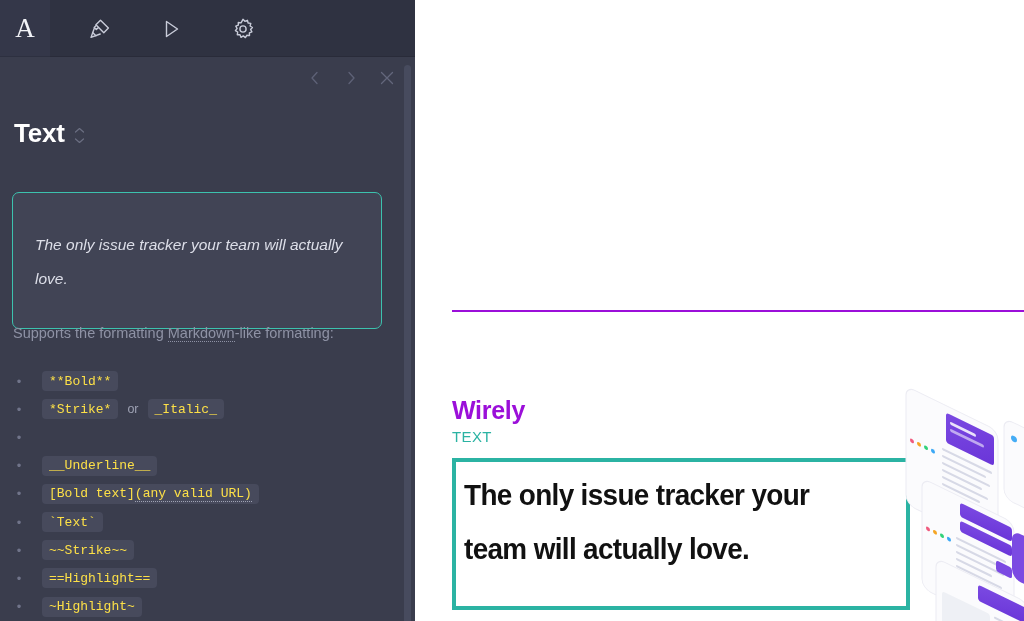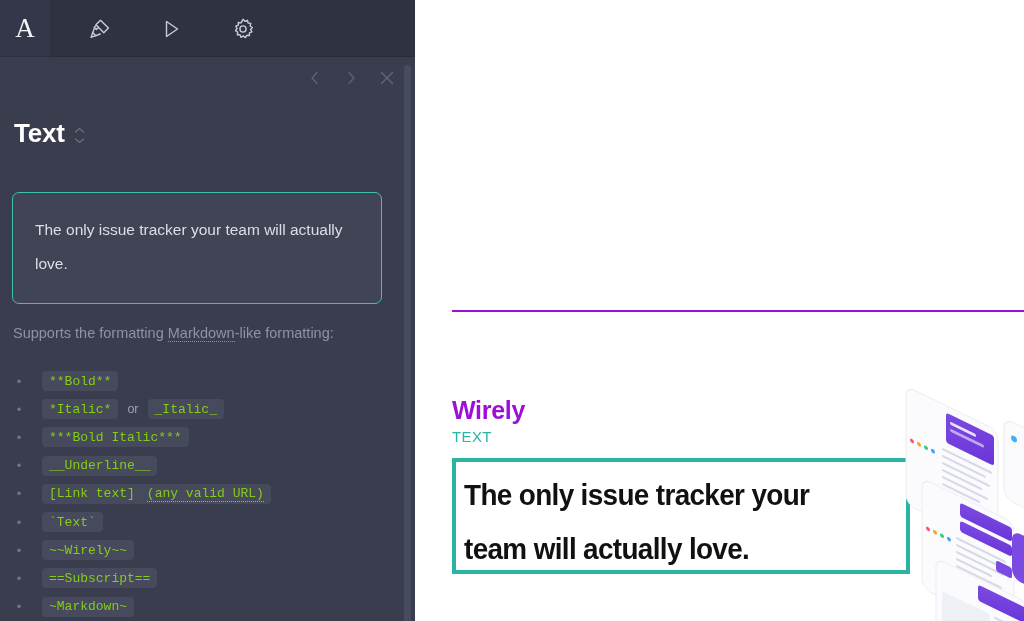--- a/index.html
+++ b/index.html
@@ -91,32 +91,33 @@
     letter-spacing: -0.2px;
   }
   .stepper { display: flex; flex-direction: column; gap: 3px; color: #6b6f82; margin-top:3px;}
 
   
   .editor-box {
     position: absolute;
     top: 192px;
     left: 12px;
     width: 370px;
-    height: 112px;
+    height: 137px;
     box-sizing: border-box;
     border: 1.6px solid #3cc2ae;
     border-radius: 7px;
     background: #41445５;
     background: #414455;
-    padding: 20px 22px;
+    padding: 35px 22px;
     color: #dcdee8;
     font-size: 15.5px;
     line-height: 34px;
     cursor: text;
     overflow: hidden;
+    font-style: italic;
   }
 
   .supports-line {
     position: absolute;
     top: 325px;
     left: 13px;
     font-size: 14.5px;
     color: #8e92a5;
   }
   .supports-line .md-link {
@@ -148,31 +149,31 @@
     font-size: 13px;
     line-height: 1;
   }
   .code-chip {
     display: inline-block;
     background: #474a5c;
     border-radius: 4px;
     padding: 2.5px 7px;
     font-family: "Liberation Mono", "DejaVu Sans Mono", monospace;
     font-size: 13px;
-    color: #84cc16;
+    color: #fde047;
     white-space: pre;
   }
   .chip-wrap { margin-left: 14px; display: flex; align-items: center; }
   .or-word {
     margin: 16px 9px;
     color: #9da1b3;
     font-size: 12.5px;
     font-family: "Liberation Sans", sans-serif;
   }
-  .url-dotted { border-bottom: 1.5px dotted #9fa3b4; margin-left: 12px; }
+  .url-dotted { border-bottom: 1.5px dotted #9fa3b4; }
 
   
   .scroll-track {
     position: absolute;
     top: 57px;
     right: 3px;
     bottom: 0;
     width: 9px;
   }
   .scroll-thumb {
@@ -218,21 +219,21 @@
     font-size: 15px;
     color: #2bb3a3;
     letter-spacing: 0.4px;
     line-height: 1;
   }
   .preview-box {
     position: absolute;
     left: 37px;
     top: 458px;
     width: 458px;
-    height: 116px;
+    height: 152px;
     box-sizing: border-box;
     border: 4px solid #2bb3a3;
     background: #ffffff;
     padding: 6px 8px 0 8px;
     overflow: hidden;
   }
   .preview-text {
     font-family: "Liberation Sans", sans-serif;
     font-weight: bold;
     font-size: 30px;
@@ -336,65 +337,62 @@
     <ul class="md-list">
       <li class="md-item">
         <span class="md-bullet">•</span>
         <span class="chip-wrap">
           <span class="code-chip">**Bold**</span>
         </span>
       </li>
       <li class="md-item">
         <span class="md-bullet">•</span>
         <span class="chip-wrap">
-          <span class="code-chip">*Italic*</span>
+          <span class="code-chip">*Strike*</span>
           <span class="or-word">or</span>
           <span class="code-chip">_Italic_</span>
         </span>
       </li>
       <li class="md-item">
         <span class="md-bullet">•</span>
-        <span class="chip-wrap">
-          <span class="code-chip">***Bold Italic***</span>
-        </span>
       </li>
       <li class="md-item">
         <span class="md-bullet">•</span>
         <span class="chip-wrap">
           <span class="code-chip">__Underline__</span>
         </span>
       </li>
       <li class="md-item">
         <span class="md-bullet">•</span>
         <span class="chip-wrap">
-          <span class="code-chip"><span>[Link text]</span><span class="url-dotted">(any valid URL)</span></span>
+          <span class="code-chip"><span>[Bold text]</span><span class="url-dotted">(any valid URL)</span></span>
         </span>
       </li>
       <li class="md-item">
         <span class="md-bullet">•</span>
         <span class="chip-wrap">
           <span class="code-chip">`Text`</span>
         </span>
       </li>
       <li class="md-item">
         <span class="md-bullet">•</span>
         <span class="chip-wrap">
-          <span class="code-chip">~~Wirely~~</span>
-        </span>
-      </li>
-      <li class="md-item">
-        <span class="md-bullet">•</span>
-        <span class="chip-wrap">
-          <span class="code-chip">==Subscript==</span>
-        </span>
-      </li>
-      <li class="md-item">
-        <span class="md-bullet">•</span>
-        <span class="chip-wrap">
-          <span class="code-chip">~Markdown~</span>
+          <span class="code-chip">~~Strike~~</span>
+        </span>
+      </li>
+      <li class="md-item">
+        <span class="md-bullet">•</span>
+        <span class="chip-wrap">
+          <span class="code-chip">==Highlight==</span>
+        </span>
+      </li>
+      <li class="md-item">
+        <span class="md-bullet">•</span>
+        <span class="chip-wrap">
+          <span class="code-chip">~Highlight~</span>
         </span>
       </li>
     </ul>
 
     <div class="scroll-track">
       <div class="scroll-thumb"></div>
     </div>
   </div>
 
   <div class="canvas">

